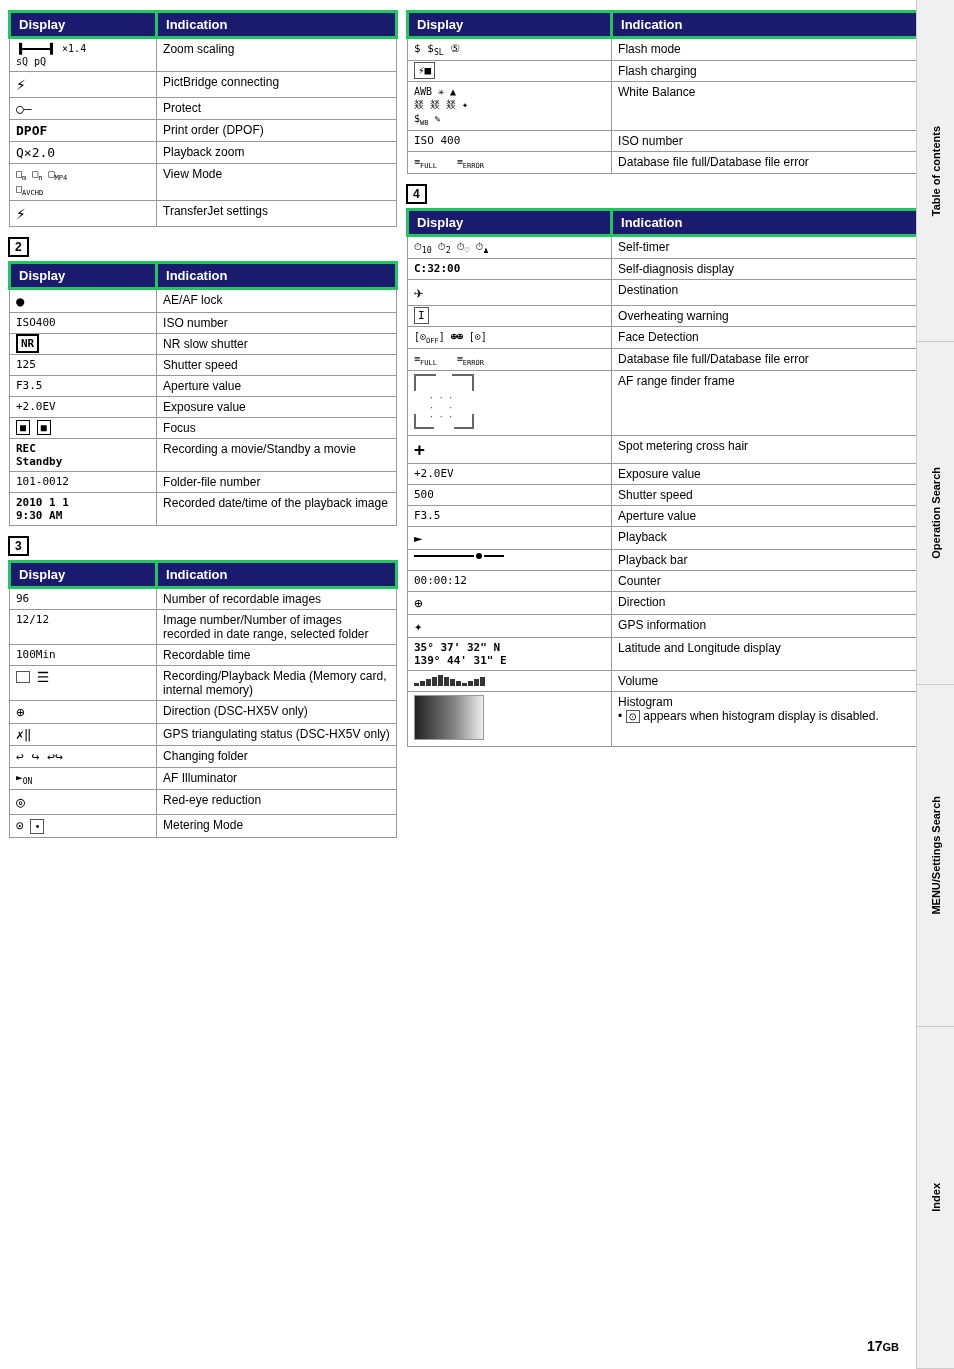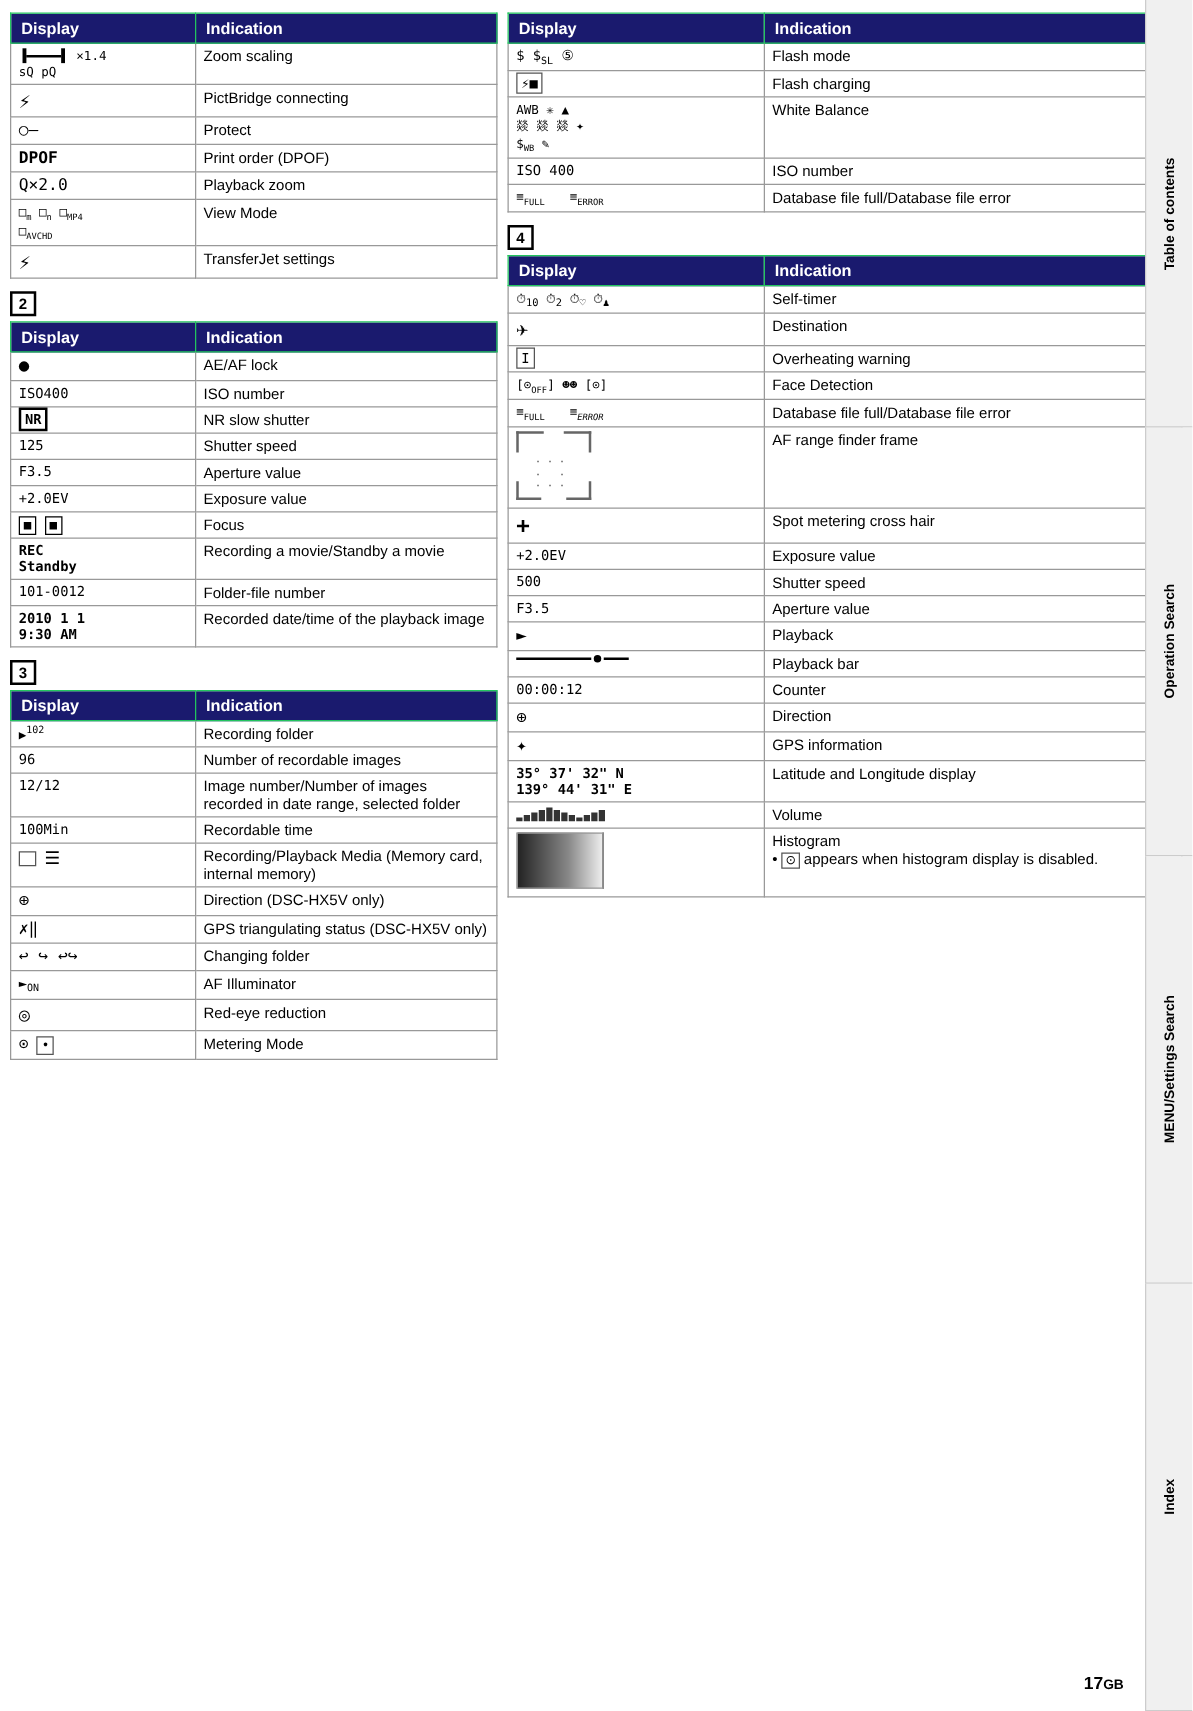--- a/index.html
+++ b/index.html
@@ -33,21 +33,21 @@
       width: 100%;
       margin-bottom: 10px;
     }
 
     th {
       background: #1a1a6e;
       color: #fff;
       padding: 4px 8px;
       font-size: 13px;
       font-weight: bold;
-      border: 1px solid #22c55e;
+      border: 3px solid #22c55e;
       text-align: left;
     }
 
     td {
       border: 1px solid #999;
       padding: 3px 6px;
       vertical-align: top;
       font-size: 12px;
     }
 
@@ -332,26 +332,20 @@
       <div class="sec-num">3</div>
       <table>
         <thead>
           <tr>
             <th>Display</th>
             <th>Indication</th>
           </tr>
         </thead>
         <tbody>
           <tr>
-            <td class="display-cell">
-              <span style="font-size:10px;">▶<sup style="font-size:8px;">102</sup></span>
-            </td>
-            <td>Recording folder</td>
-          </tr>
-          <tr>
             <td class="display-cell">96</td>
             <td>Number of recordable images</td>
           </tr>
           <tr>
             <td class="display-cell">12/12</td>
             <td>Image number/Number of images recorded in date range, selected folder</td>
           </tr>
           <tr>
             <td class="display-cell">100Min</td>
             <td>Recordable time</td>
@@ -456,40 +450,44 @@
           </tr>
         </thead>
         <tbody>
           <tr>
             <td class="display-cell">
               <span style="font-size:10px;">⏱<sub>10</sub> ⏱<sub>2</sub> ⏱<sub>♡</sub> ⏱<sub>♟</sub></span>
             </td>
             <td>Self-timer</td>
           </tr>
           <tr>
+            <td class="display-cell" style="font-weight:bold;">C:32:00</td>
+            <td>Self-diagnosis display</td>
+          </tr>
+          <tr>
             <td class="display-cell"><span style="font-size:16px;">✈</span></td>
             <td>Destination</td>
           </tr>
           <tr>
             <td class="display-cell">
               <span style="border:1px solid #555;padding:1px 3px;">I</span>
             </td>
             <td>Overheating warning</td>
           </tr>
           <tr>
             <td class="display-cell">
               <span style="font-size:10px;">[⊙<sub style="font-size:7px;">OFF</sub>] ☻☻ [⊙]</span>
             </td>
             <td>Face Detection</td>
           </tr>
           <tr>
             <td class="display-cell">
               <span style="font-size:10px;">≡<sub style="font-size:7px;">FULL</sub></span>
               &nbsp;
-              <span style="font-size:10px;font-style:italic;">≡<sub style="font-size:7px;">ERROR</sub></span>
+              <span style="font-size:10px;">≡<sub style="font-size:7px;">ERROR</sub></span>
             </td>
             <td>Database file full/Database file error</td>
           </tr>
           <tr>
             <td class="display-cell">
               <div class="af-frame">
                 <div class="af-inner"></div>
                 <div class="af-inner2"></div>
                 <div class="af-dots">
                   · · ·<br>· &nbsp; ·<br>· · ·

